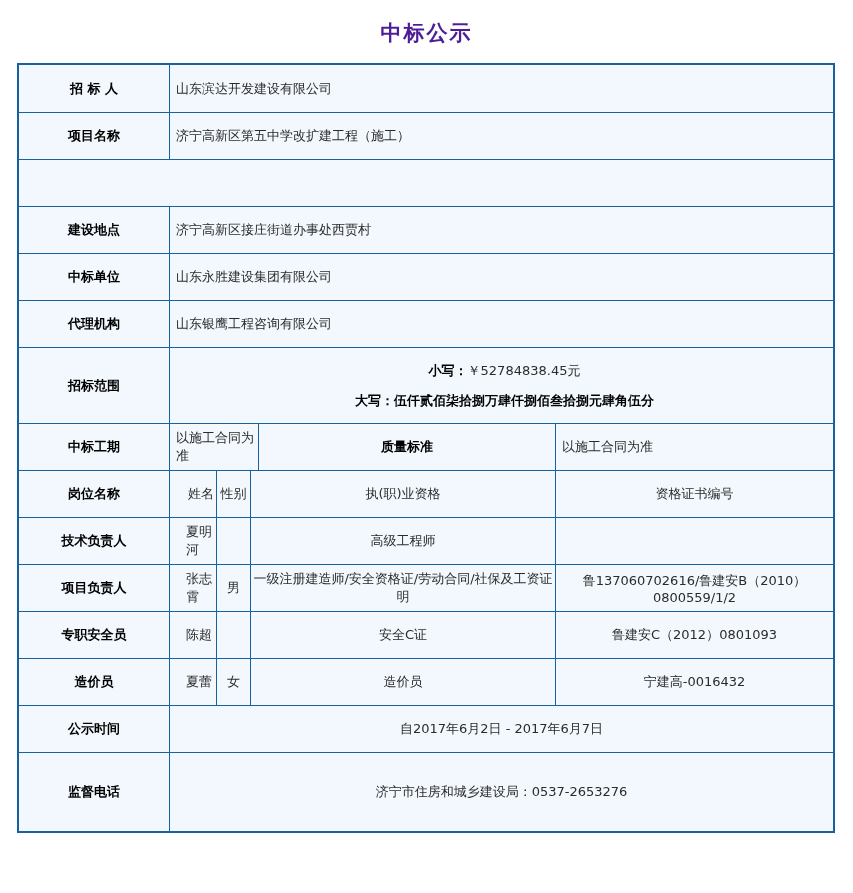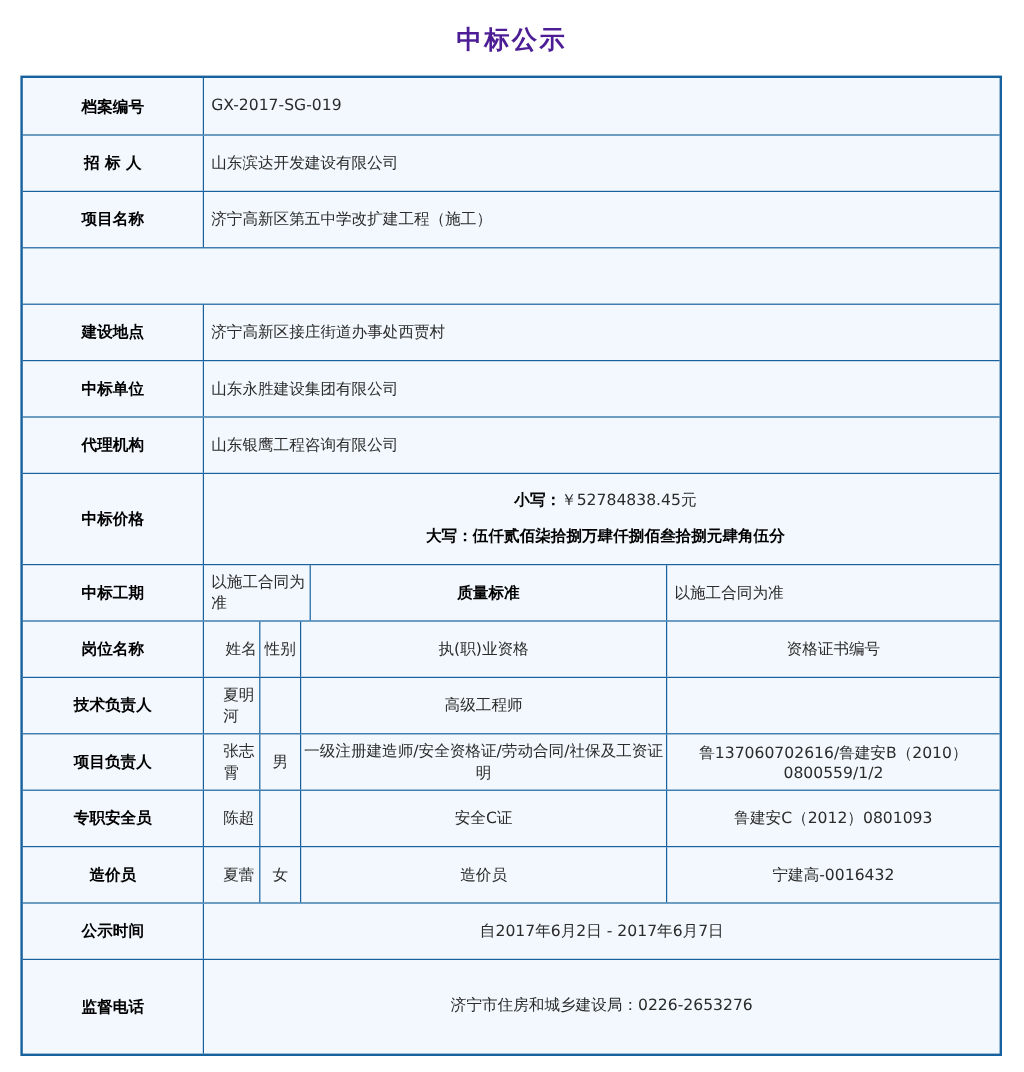--- a/index.html
+++ b/index.html
@@ -80,24 +80,20 @@
   .multiline div{line-height:1.2;}
 </style>
 </head>
 <body>
 
 <h1 class="page-title">中标公示</h1>
 
 <div class="doc-table">
 
   <div class="row r-std">
-    <div class="cell lab">档案编号</div>
-    <div class="cell val">GX-2017-SG-019</div>
-  </div>
-  <div class="row r-std">
     <div class="cell lab">招 标 人</div>
     <div class="cell val">山东滨达开发建设有限公司</div>
   </div>
   <div class="row r-std">
     <div class="cell lab">项目名称</div>
     <div class="cell val">济宁高新区第五中学改扩建工程（施工）</div>
   </div>
   <div class="row r-std">
     <div class="cell val"></div>
   </div>
@@ -108,21 +104,21 @@
   <div class="row r-std">
     <div class="cell lab">中标单位</div>
     <div class="cell val">山东永胜建设集团有限公司</div>
   </div>
   <div class="row r-std">
     <div class="cell lab">代理机构</div>
     <div class="cell val">山东银鹰工程咨询有限公司</div>
   </div>
 
   <div class="row r-price">
-    <div class="cell lab">中标价格</div>
+    <div class="cell lab">招标范围</div>
     <div class="cell val price-cell">
       <div class="price-line"><span class="bold">小写：</span><span>￥52784838.45元</span></div>
       <div class="price-line"><span class="bold">大写：</span><span class="bold">伍仟贰佰柒拾捌万肆仟捌佰叁拾捌元肆角伍分</span></div>
     </div>
   </div>
 
   <div class="row r-std">
     <div class="cell lab">中标工期</div>
     <div class="cell c-dur">以施工合同为准</div>
     <div class="cell lab c-qlab">质量标准</div>
@@ -167,17 +163,17 @@
   </div>
 
   <div class="row r-std">
     <div class="cell lab">公示时间</div>
     <div class="cell val center">自2017年6月2日 - 2017年6月7日</div>
   </div>
 
   <div class="row r-phone">
     <div class="cell lab">监督电话</div>
     <div class="cell val multiline center">
-      <div>济宁市住房和城乡建设局：0226-2653276</div>
+      <div>济宁市住房和城乡建设局：0537-2653276</div>
     </div>
   </div>
 
 </div>
 
 </body></html>

